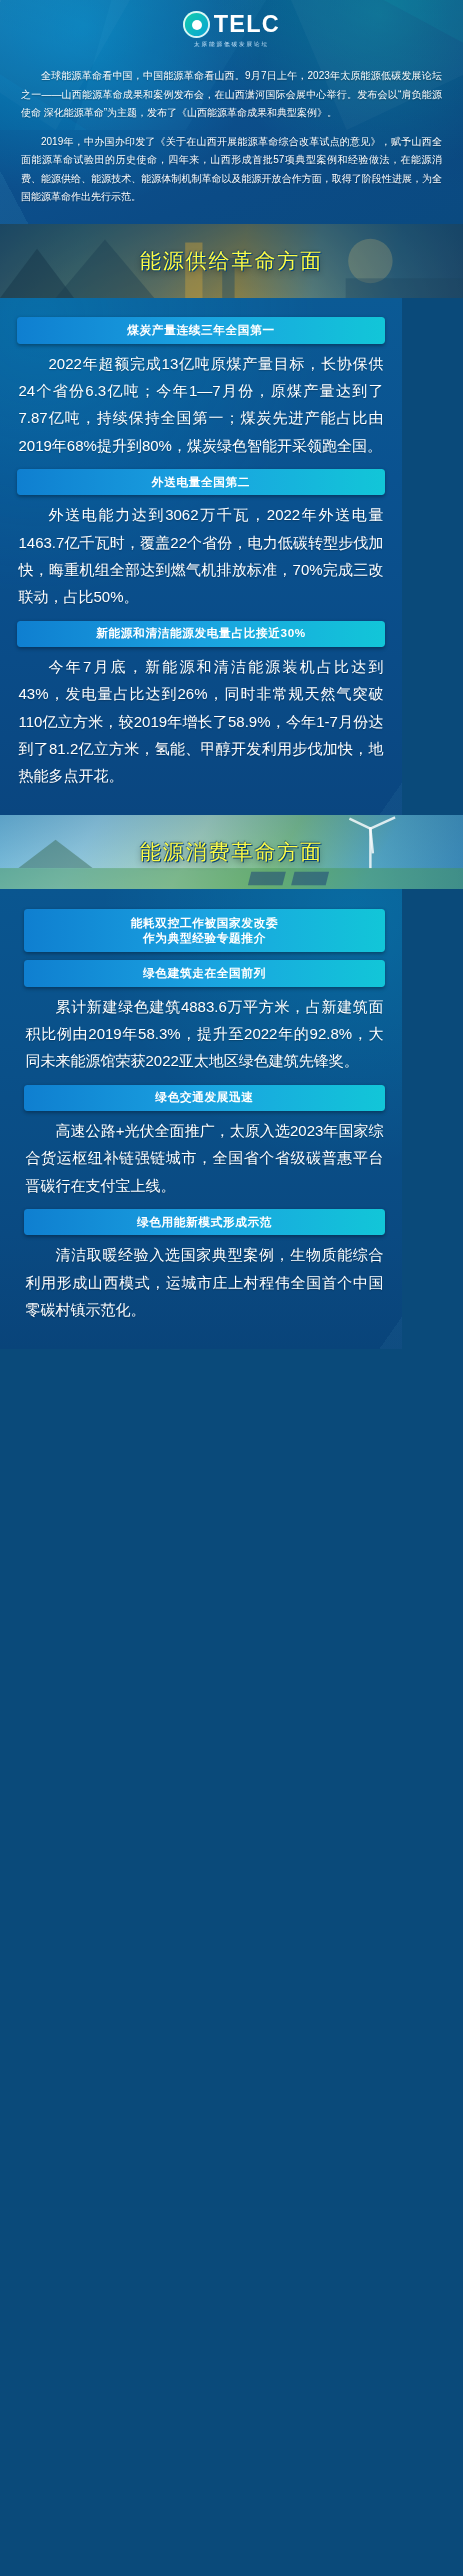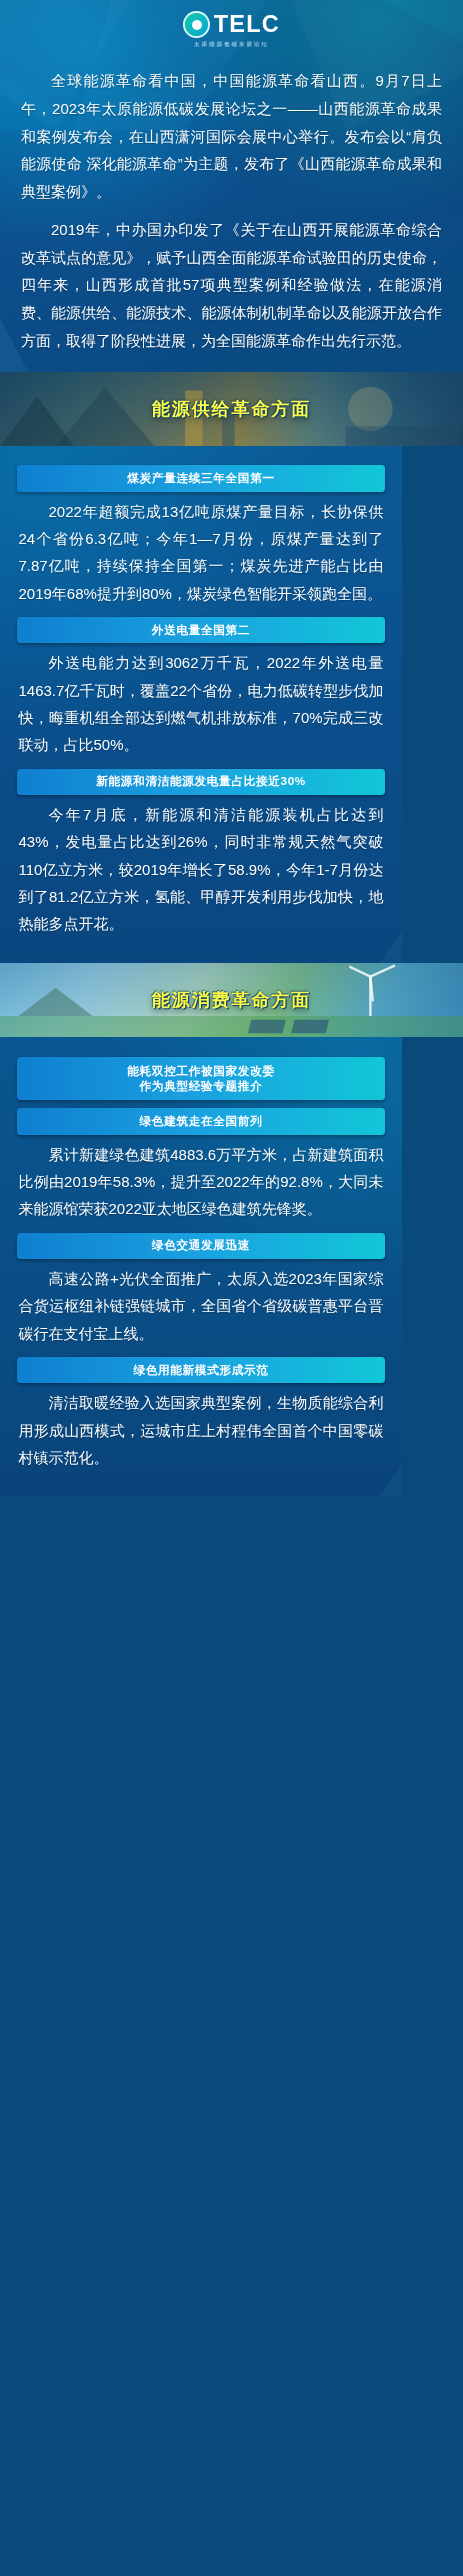--- a/index.html
+++ b/index.html
@@ -77,21 +77,21 @@
   .logo-sub {
     margin-top: 2.5px;
     font-size: 5.6px;
     color: #cfeaff;
     letter-spacing: 1.9px;
   }
 
   .para {
     position: relative;
     color: #ffffff;
-    font-size: 15px;
+    font-size: 10px;
     line-height: 1.85;
     text-align: justify;
     margin: 10px 21px 0 21px;
     text-indent: 2em;
     text-shadow: 0 0.6px 1.2px rgba(0,0,0,0.28);
   }
 
   
   .banner {
     position: relative;
@@ -108,22 +108,22 @@
       linear-gradient(100deg, #3b5a63 0%, #5b7a6a 18%, #8c8b5f 36%, #c9a23c 52%, #7f9c86 68%, #3f6f82 85%, #2b4f6d 100%);
   }
   .banner-2 {
     background:
       linear-gradient(to bottom, rgba(10,70,120,0.30), rgba(10,70,120,0.10)),
       linear-gradient(120deg, #7fc8e8 0%, #a9dff0 20%, #bfe6c8 42%, #8fcf8c 60%, #5fb4cf 80%, #3f8fc0 100%);
   }
   .banner-title {
     position: relative;
     z-index: 3;
-    font-size: 18px;
-    font-weight: bold;
+    font-size: 21px;
+    font-weight: normal;
     color: #fdfd4a;
     letter-spacing: 1.9px;
     text-shadow:
       0 0 1.2px rgba(0,0,0,0.55),
       1.2px 1.2px 0 #0a4a80,
       -0.6px -0.6px 0 rgba(0,70,130,0.6),
       0 2.5px 6.2px rgba(0,0,0,0.45);
   }
   .banner svg.deco { position: absolute; inset: 0; z-index: 2; }
 
@@ -133,20 +133,21 @@
     width: 402px;
     padding: 11px 0 16px 0;
     background:
       radial-gradient(circle at 10% 4%, rgba(0,200,255,0.18) 0%, rgba(0,200,255,0) 45%),
       linear-gradient(180deg, #0b5a95 0%, #0a5290 35%, #0a4c88 70%, #0a4680 100%);
   }
   .body-block.alt {
     background:
       radial-gradient(circle at 88% 5%, rgba(0,220,255,0.16) 0%, rgba(0,220,255,0) 45%),
       linear-gradient(180deg, #0a5690 0%, #0a5089 40%, #0a4a82 75%, #09447a 100%);
+    padding-left: 7px;
   }
   .body-block:before {
     content: "";
     position: absolute; inset: 0;
     background:
       linear-gradient(72deg, rgba(255,255,255,0.045) 0 0.6px, rgba(255,255,255,0) 0.6px 43px),
       linear-gradient(-55deg, rgba(140,235,255,0.05) 0 18.5px, rgba(255,255,255,0) 18.5px 74px);
     pointer-events: none;
   }
 

